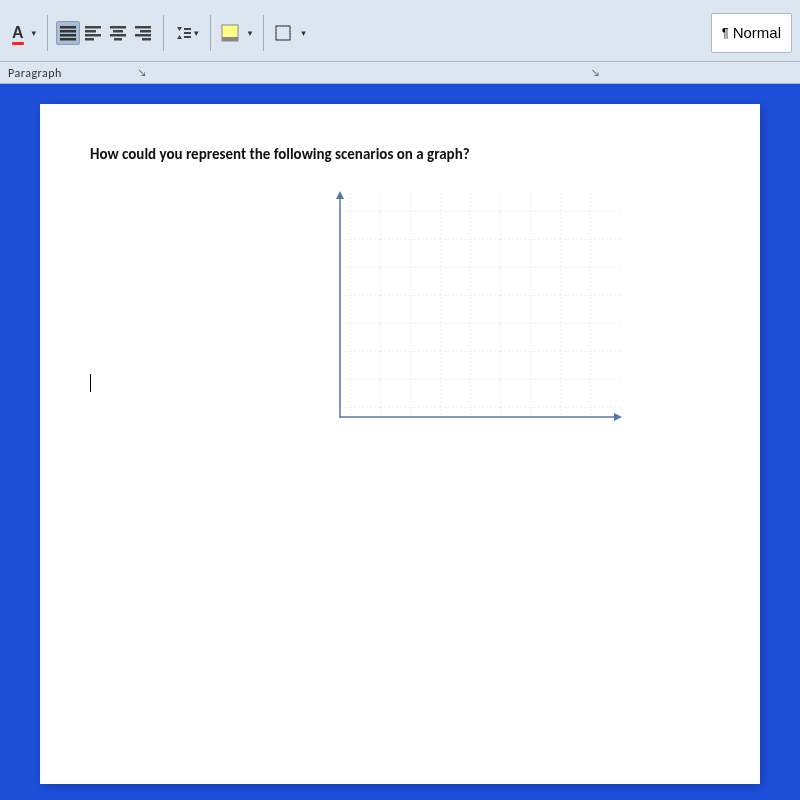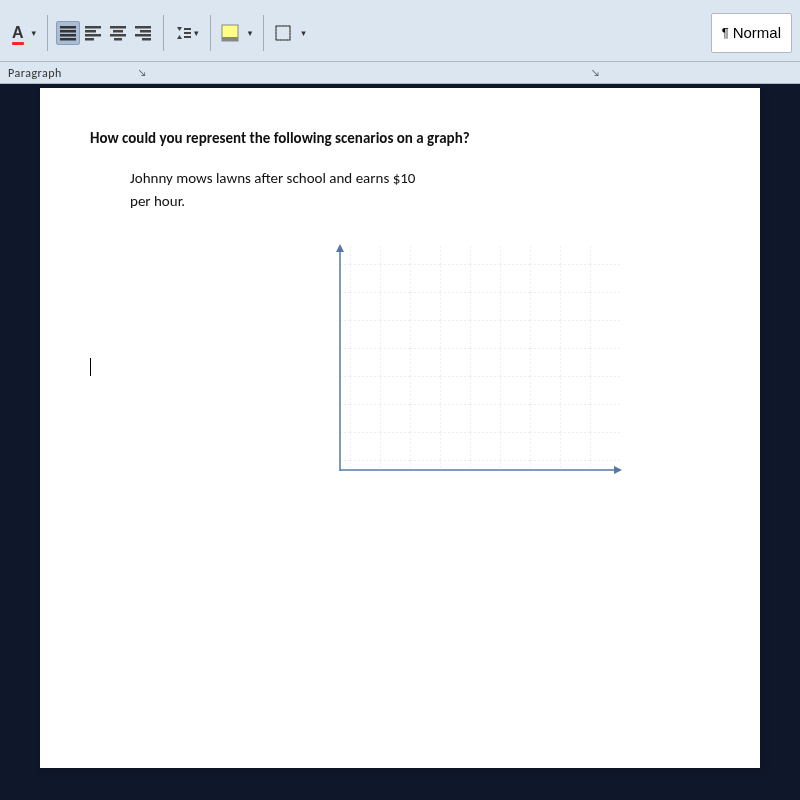--- a/index.html
+++ b/index.html
@@ -145,26 +145,25 @@
     .para-expand-right {
       position: absolute;
       right: 200px;
       font-size: 10px;
       color: #555;
       cursor: pointer;
     }
 
     
     .doc-area {
-      background: #0f172a;
-      padding: 32px 0;
+      background: #1d4ed8;
+      padding: 20px 0;
       height: calc(800px - 84px);
       display: flex;
       justify-content: center;
-      align-items: flex-end;
     }
 
     .doc-page {
       background: white;
       width: 720px;
       min-height: 680px;
       padding: 40px 50px;
       box-shadow: 2px 2px 8px rgba(0,0,0,0.2);
       position: relative;
     }
@@ -316,24 +315,20 @@
   <span class="para-expand-icon">↘</span>
   <span class="para-label">Paragraph</span>
   <span class="para-expand-right">↘</span>
 </div>
 
 <div class="doc-area">
   <div class="doc-page">
 
     <p class="question-text">How could you represent the following scenarios on a graph?</p>
 
-    <p class="scenario-text">
-      <span>Johnny mows lawns after school and earns $10</span><br>
-      <span>per hour.</span>
-    </p>
 
     <div class="cursor-blink"></div>
 
     <div class="graph-wrapper">
       <svg class="graph-svg" viewBox="0 0 340 280" xmlns="http://www.w3.org/2000/svg">
 
         <defs>
           <pattern id="grid" width="30" height="28" patternUnits="userSpaceOnUse">
             <path d="M 30 0 L 0 0 0 28" fill="none" stroke="#aabbdd" stroke-width="0.5" stroke-dasharray="2,2"></path>
           </pattern>

